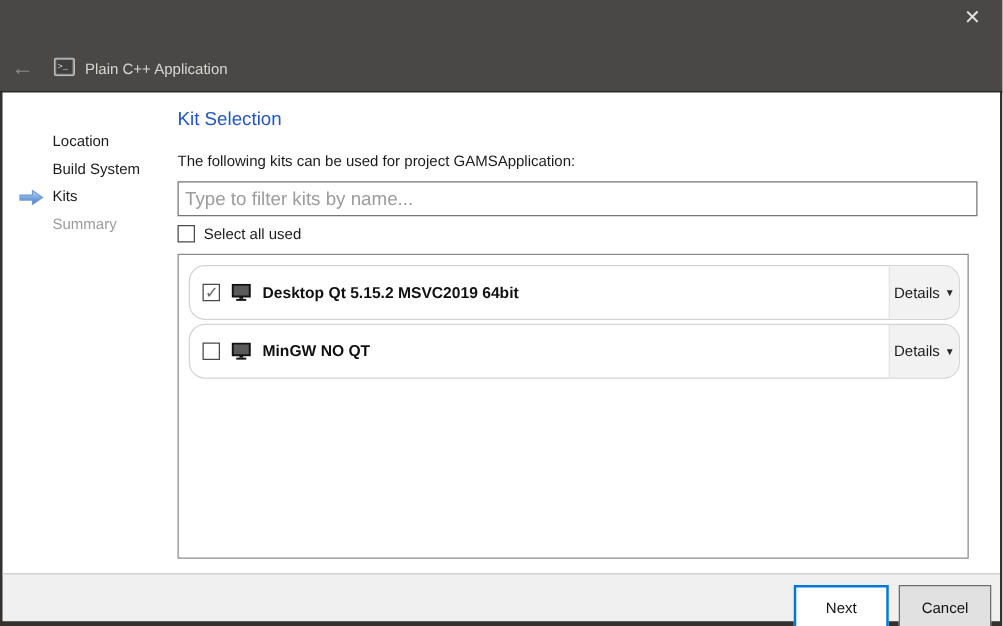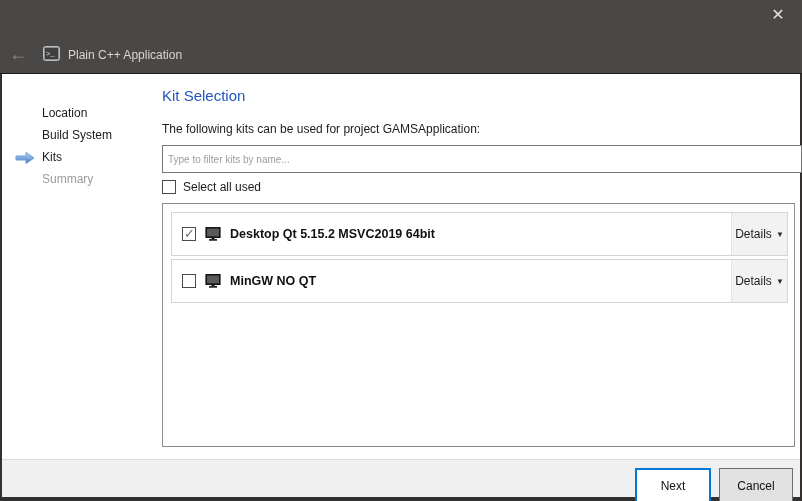--- a/index.html
+++ b/index.html
@@ -40,30 +40,30 @@
   
   .sidebar { position:absolute; left:0; top:28px; width:148px; }
   .side-item {
     position:relative; height:22px; line-height:22px;
     padding-left:40px; font-size:12px; color:#1c1c1c;
   }
   .side-item.upcoming { color:#9b9b9b; }
   .side-arrow { position:absolute; left:13px; top:4px; }
 
   
-  .main { position:absolute; left:160px; top:0; width:640px; }
+  .main { position:absolute; left:140px; top:0; width:640px; }
   .page-heading { margin-top:13px; font-size:15px; color:#2456bd; }
   .page-desc { margin-top:18px; font-size:12px; color:#1c1c1c; }
   .page-desc b { font-weight:normal; }
 
   .filter-input {
     margin-top:9px; width:640px; height:22px;
     border:1px solid #767676; background:#fff;
     font-family:"Liberation Sans", sans-serif;
-    font-size:10px; padding:13px 5px; color:#0c4a6e;
+    font-size:15px; padding:13px 5px; color:#0c4a6e;
   }
   .filter-input::placeholder { color:#9c9c9c; opacity:1; }
 
   .select-all { margin-top:7px; display:flex; align-items:center; gap:7px; }
   .select-all .label { font-size:12px; color:#1c1c1c; }
 
   .checkbox {
     width:14px; height:14px; background:#fff;
     border:1px solid #4a4a4a; flex:none; position:relative;
   }
@@ -72,21 +72,21 @@
     font-size:13px; color:#6e6e6e;
   }
 
   .kit-box {
     margin-top:9px; width:633px; height:244px;
     border:1px solid #8c8c8c; background:#fff;
     padding:8px;
   }
   .kit-card {
     width:617px; height:44px; margin-bottom:3px;
-    border:1px solid #d4d4d4; border-radius:0; background:#fff;
+    border:1px solid #d4d4d4; border-radius:13px; background:#fff;
     display:flex; align-items:center; padding-left:10px;
     overflow:hidden;
   }
   .kit-card .checkbox { margin-right:9px; }
   .monitor-icon { margin-right:9px; display:inline-flex; }
   .kit-name { font-size:12.5px; font-weight:bold; color:#111; }
   .details-btn {
     margin-left:auto; width:56px; height:100%;
     background:#f2f2f2; border:none; border-left:1px solid #e3e3e3;
     font-family:"Liberation Sans", sans-serif;

